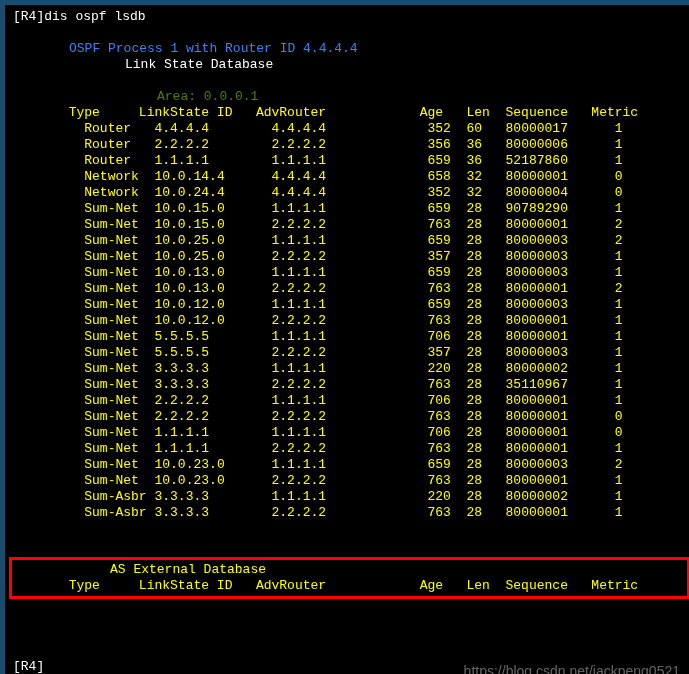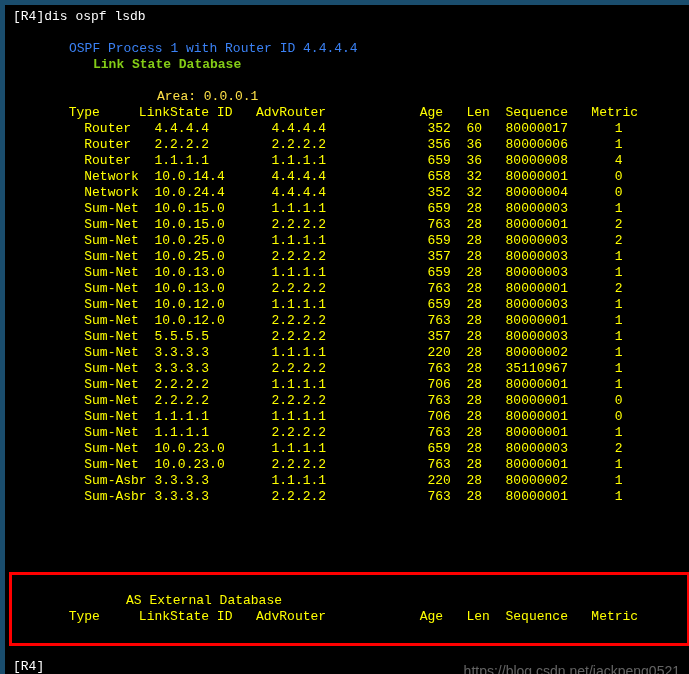--- a/index.html
+++ b/index.html
@@ -1,52 +1,53 @@
 <!DOCTYPE html>
 <html><head>
 <meta charset="utf-8">
 <style>
 * { margin: 0; padding: 0; box-sizing: border-box; }
 body { background: #1a4d6d; font-family: 'Courier New', monospace; font-size: 13px; padding: 5px; }
 .terminal { background: #000; color: #fff; padding: 4px 8px; width: 689px; height: 674px; position: relative; line-height: 16px; }
 .bracket { color: #fff; }
 .header1 { color: #3b82f6; margin-left: 56px; }
-.header2 { color: #84cc16; margin-left: 80px; font-weight: bold; }
-.area { color: #fde047; margin-left: 144px; }
+.header2 { color: #ffffff; margin-left: 112px; }
+.area { color: #4d7c0f; margin-left: 144px; }
 .tbl { white-space: pre; color: #ffff00; text-align: center; }
 .ext-header { color: #ffff00; margin-left: 96px; }
-.highlight-box { border: 3px solid #ff0000; position: absolute; left: 4px; right: 4px; padding: 18px; margin-top: 15px; }
+.highlight-box { border: 3px solid #ff0000; position: absolute; left: 4px; right: 4px; padding: 2px; }
 .watermark { position: absolute; bottom: 0; right: 14px; color: rgba(200,200,200,0.5); font-family: Arial, sans-serif; font-size: 14px; padding-left: 38px; }
 .spacer { height: 16px; }
 </style>
 </head>
 <body>
 
 <div class="terminal">
   <div><span class="bracket">[R4]</span><span>dis ospf lsdb</span></div>
   <div class="spacer"></div>
   <div class="header1">OSPF Process 1 with Router ID 4.4.4.4</div>
   <div class="header2">Link State Database</div>
   <div class="spacer"></div>
   <div class="area">Area: 0.0.0.1</div>
   <div class="tbl" id="hdr1"> Type     LinkState ID   AdvRouter            Age   Len  Sequence   Metric</div>
   <div id="lsdb-body">
       <div class="tbl"> Router   4.4.4.4        4.4.4.4             352  60   80000017      1</div>
       <div class="tbl"> Router   2.2.2.2        2.2.2.2             356  36   80000006      1</div>
-      <div class="tbl"> Router   1.1.1.1        1.1.1.1             659  36   80000008      4</div>
+      <div class="tbl"> Router   1.1.1.1        1.1.1.1             659  36   52187860      1</div>
       <div class="tbl"> Network  10.0.14.4      4.4.4.4             658  32   80000001      0</div>
       <div class="tbl"> Network  10.0.24.4      4.4.4.4             352  32   80000004      0</div>
-      <div class="tbl"> Sum-Net  10.0.15.0      1.1.1.1             659  28   80000003      1</div>
+      <div class="tbl"> Sum-Net  10.0.15.0      1.1.1.1             659  28   90789290      1</div>
       <div class="tbl"> Sum-Net  10.0.15.0      2.2.2.2             763  28   80000001      2</div>
       <div class="tbl"> Sum-Net  10.0.25.0      1.1.1.1             659  28   80000003      2</div>
       <div class="tbl"> Sum-Net  10.0.25.0      2.2.2.2             357  28   80000003      1</div>
       <div class="tbl"> Sum-Net  10.0.13.0      1.1.1.1             659  28   80000003      1</div>
       <div class="tbl"> Sum-Net  10.0.13.0      2.2.2.2             763  28   80000001      2</div>
       <div class="tbl"> Sum-Net  10.0.12.0      1.1.1.1             659  28   80000003      1</div>
       <div class="tbl"> Sum-Net  10.0.12.0      2.2.2.2             763  28   80000001      1</div>
+      <div class="tbl"> Sum-Net  5.5.5.5        1.1.1.1             706  28   80000001      1</div>
       <div class="tbl"> Sum-Net  5.5.5.5        2.2.2.2             357  28   80000003      1</div>
       <div class="tbl"> Sum-Net  3.3.3.3        1.1.1.1             220  28   80000002      1</div>
       <div class="tbl"> Sum-Net  3.3.3.3        2.2.2.2             763  28   35110967      1</div>
       <div class="tbl"> Sum-Net  2.2.2.2        1.1.1.1             706  28   80000001      1</div>
       <div class="tbl"> Sum-Net  2.2.2.2        2.2.2.2             763  28   80000001      0</div>
       <div class="tbl"> Sum-Net  1.1.1.1        1.1.1.1             706  28   80000001      0</div>
       <div class="tbl"> Sum-Net  1.1.1.1        2.2.2.2             763  28   80000001      1</div>
       <div class="tbl"> Sum-Net  10.0.23.0      1.1.1.1             659  28   80000003      2</div>
       <div class="tbl"> Sum-Net  10.0.23.0      2.2.2.2             763  28   80000001      1</div>
       <div class="tbl"> Sum-Asbr 3.3.3.3        1.1.1.1             220  28   80000002      1</div>

